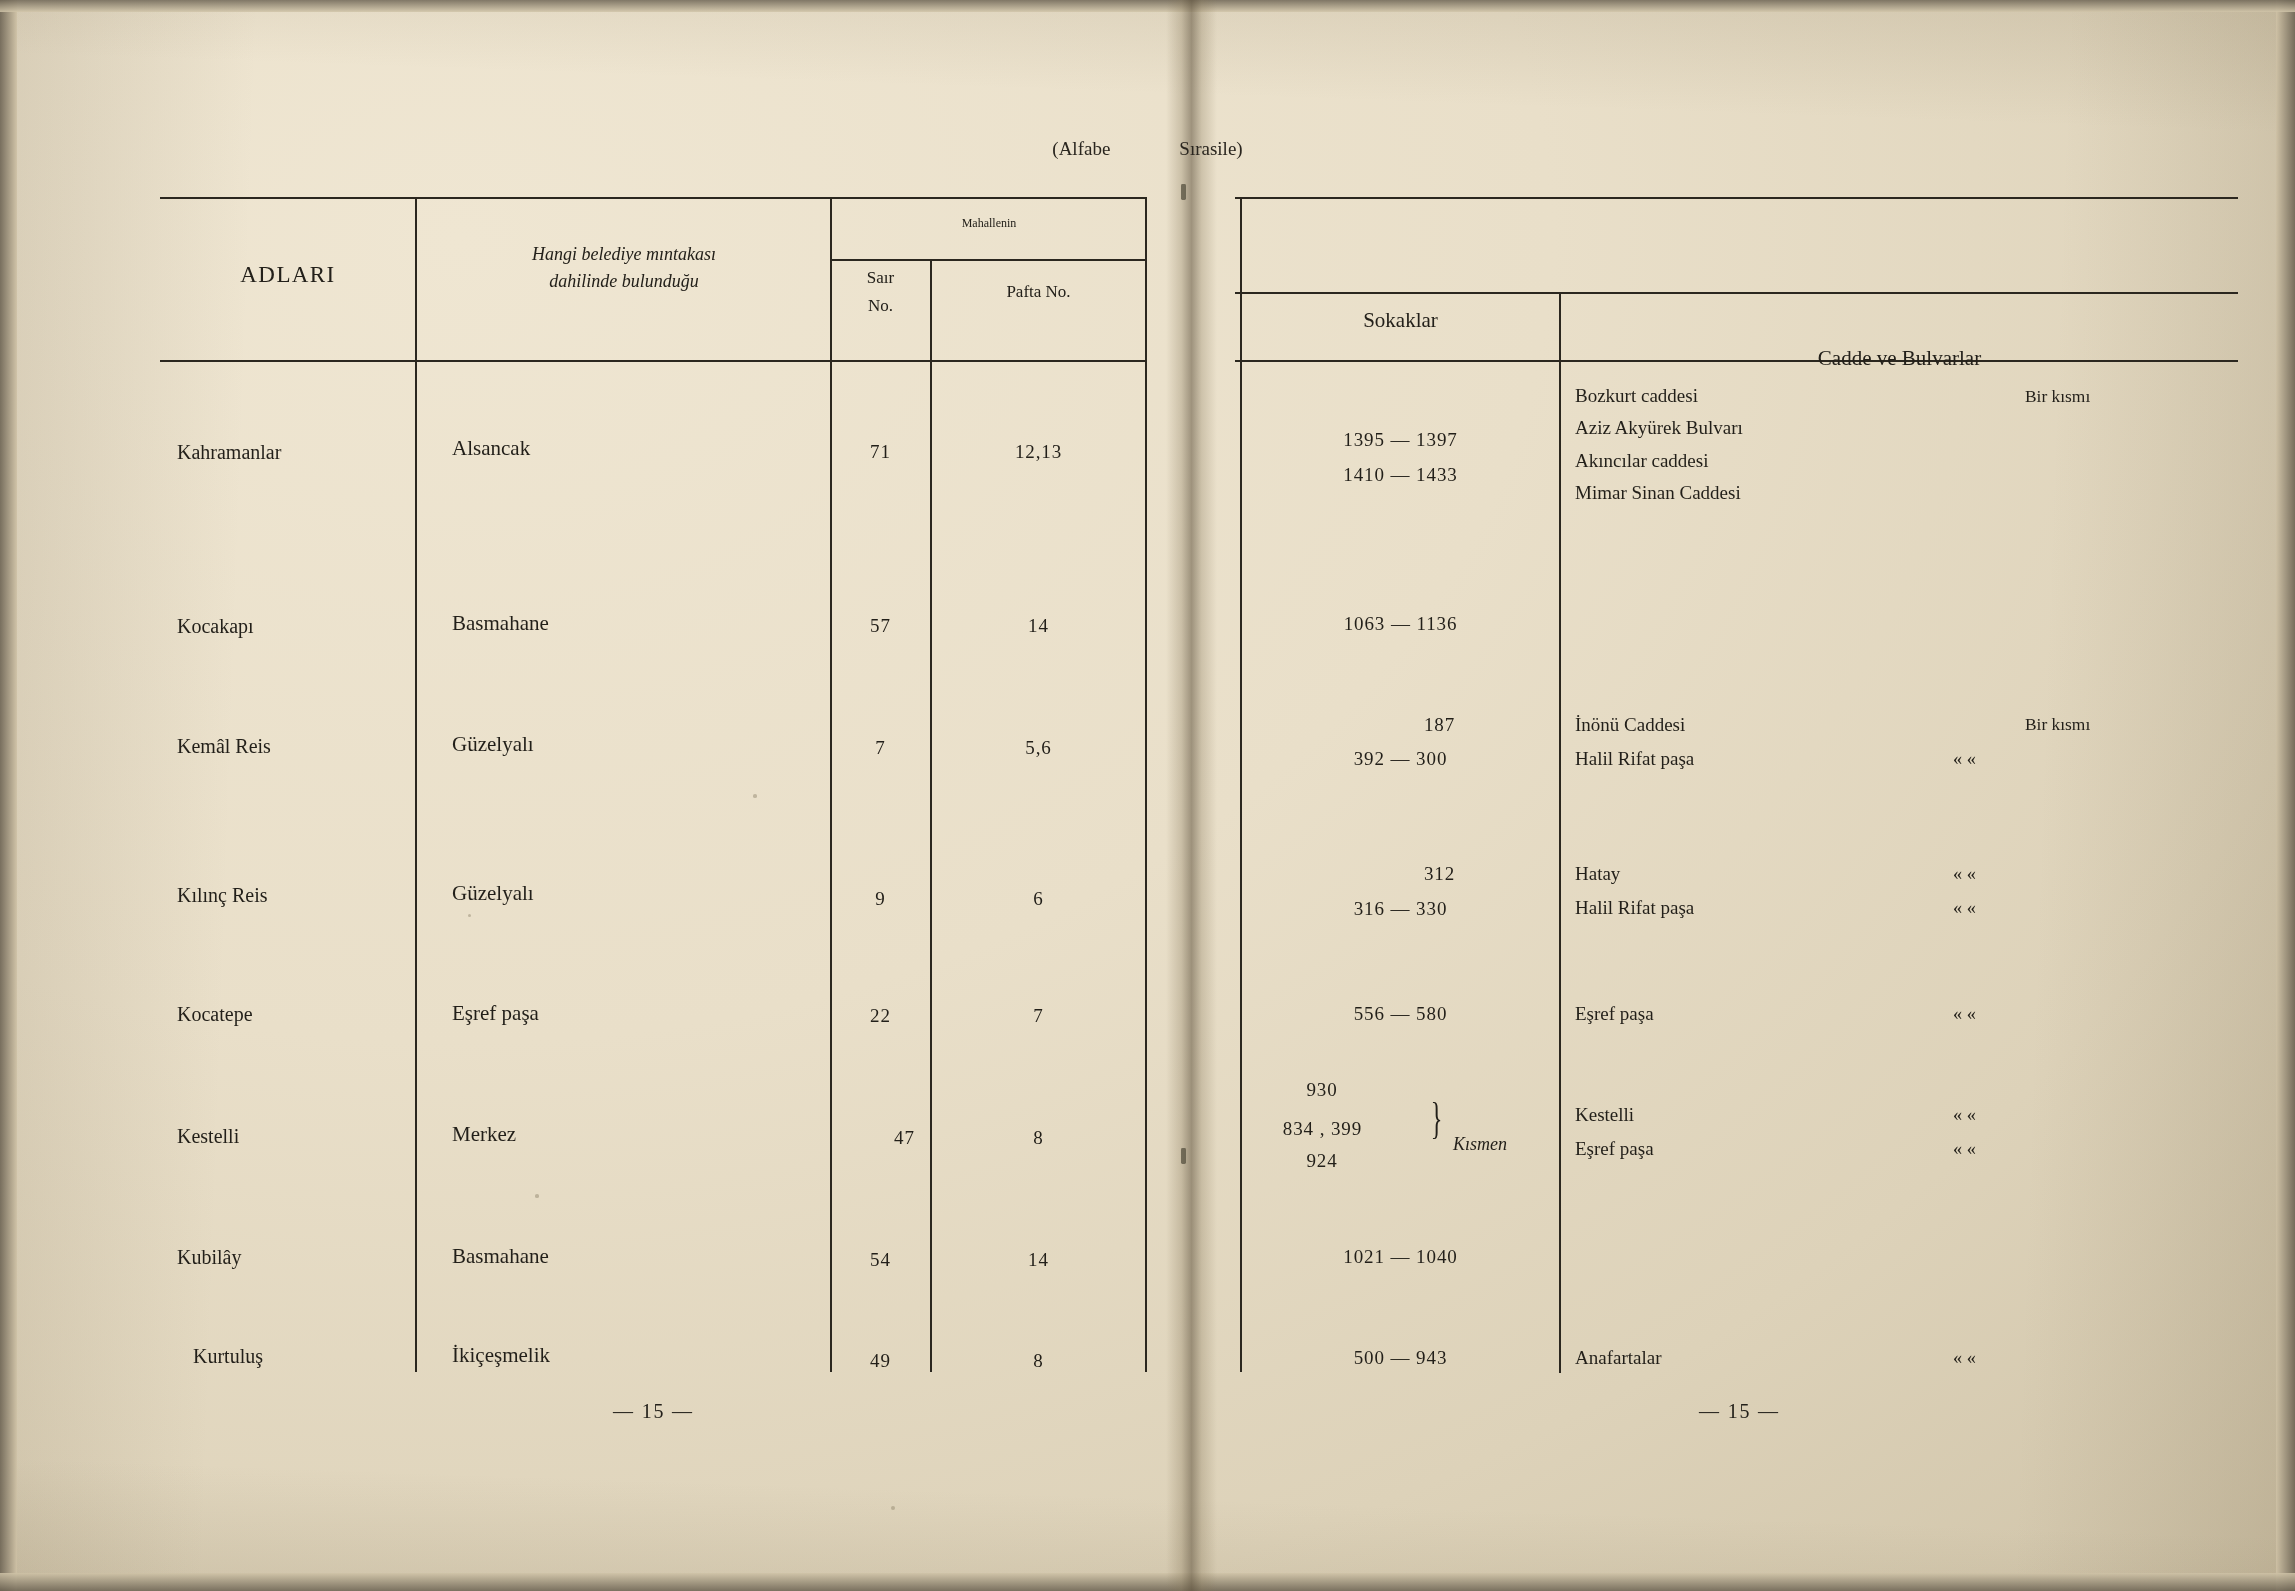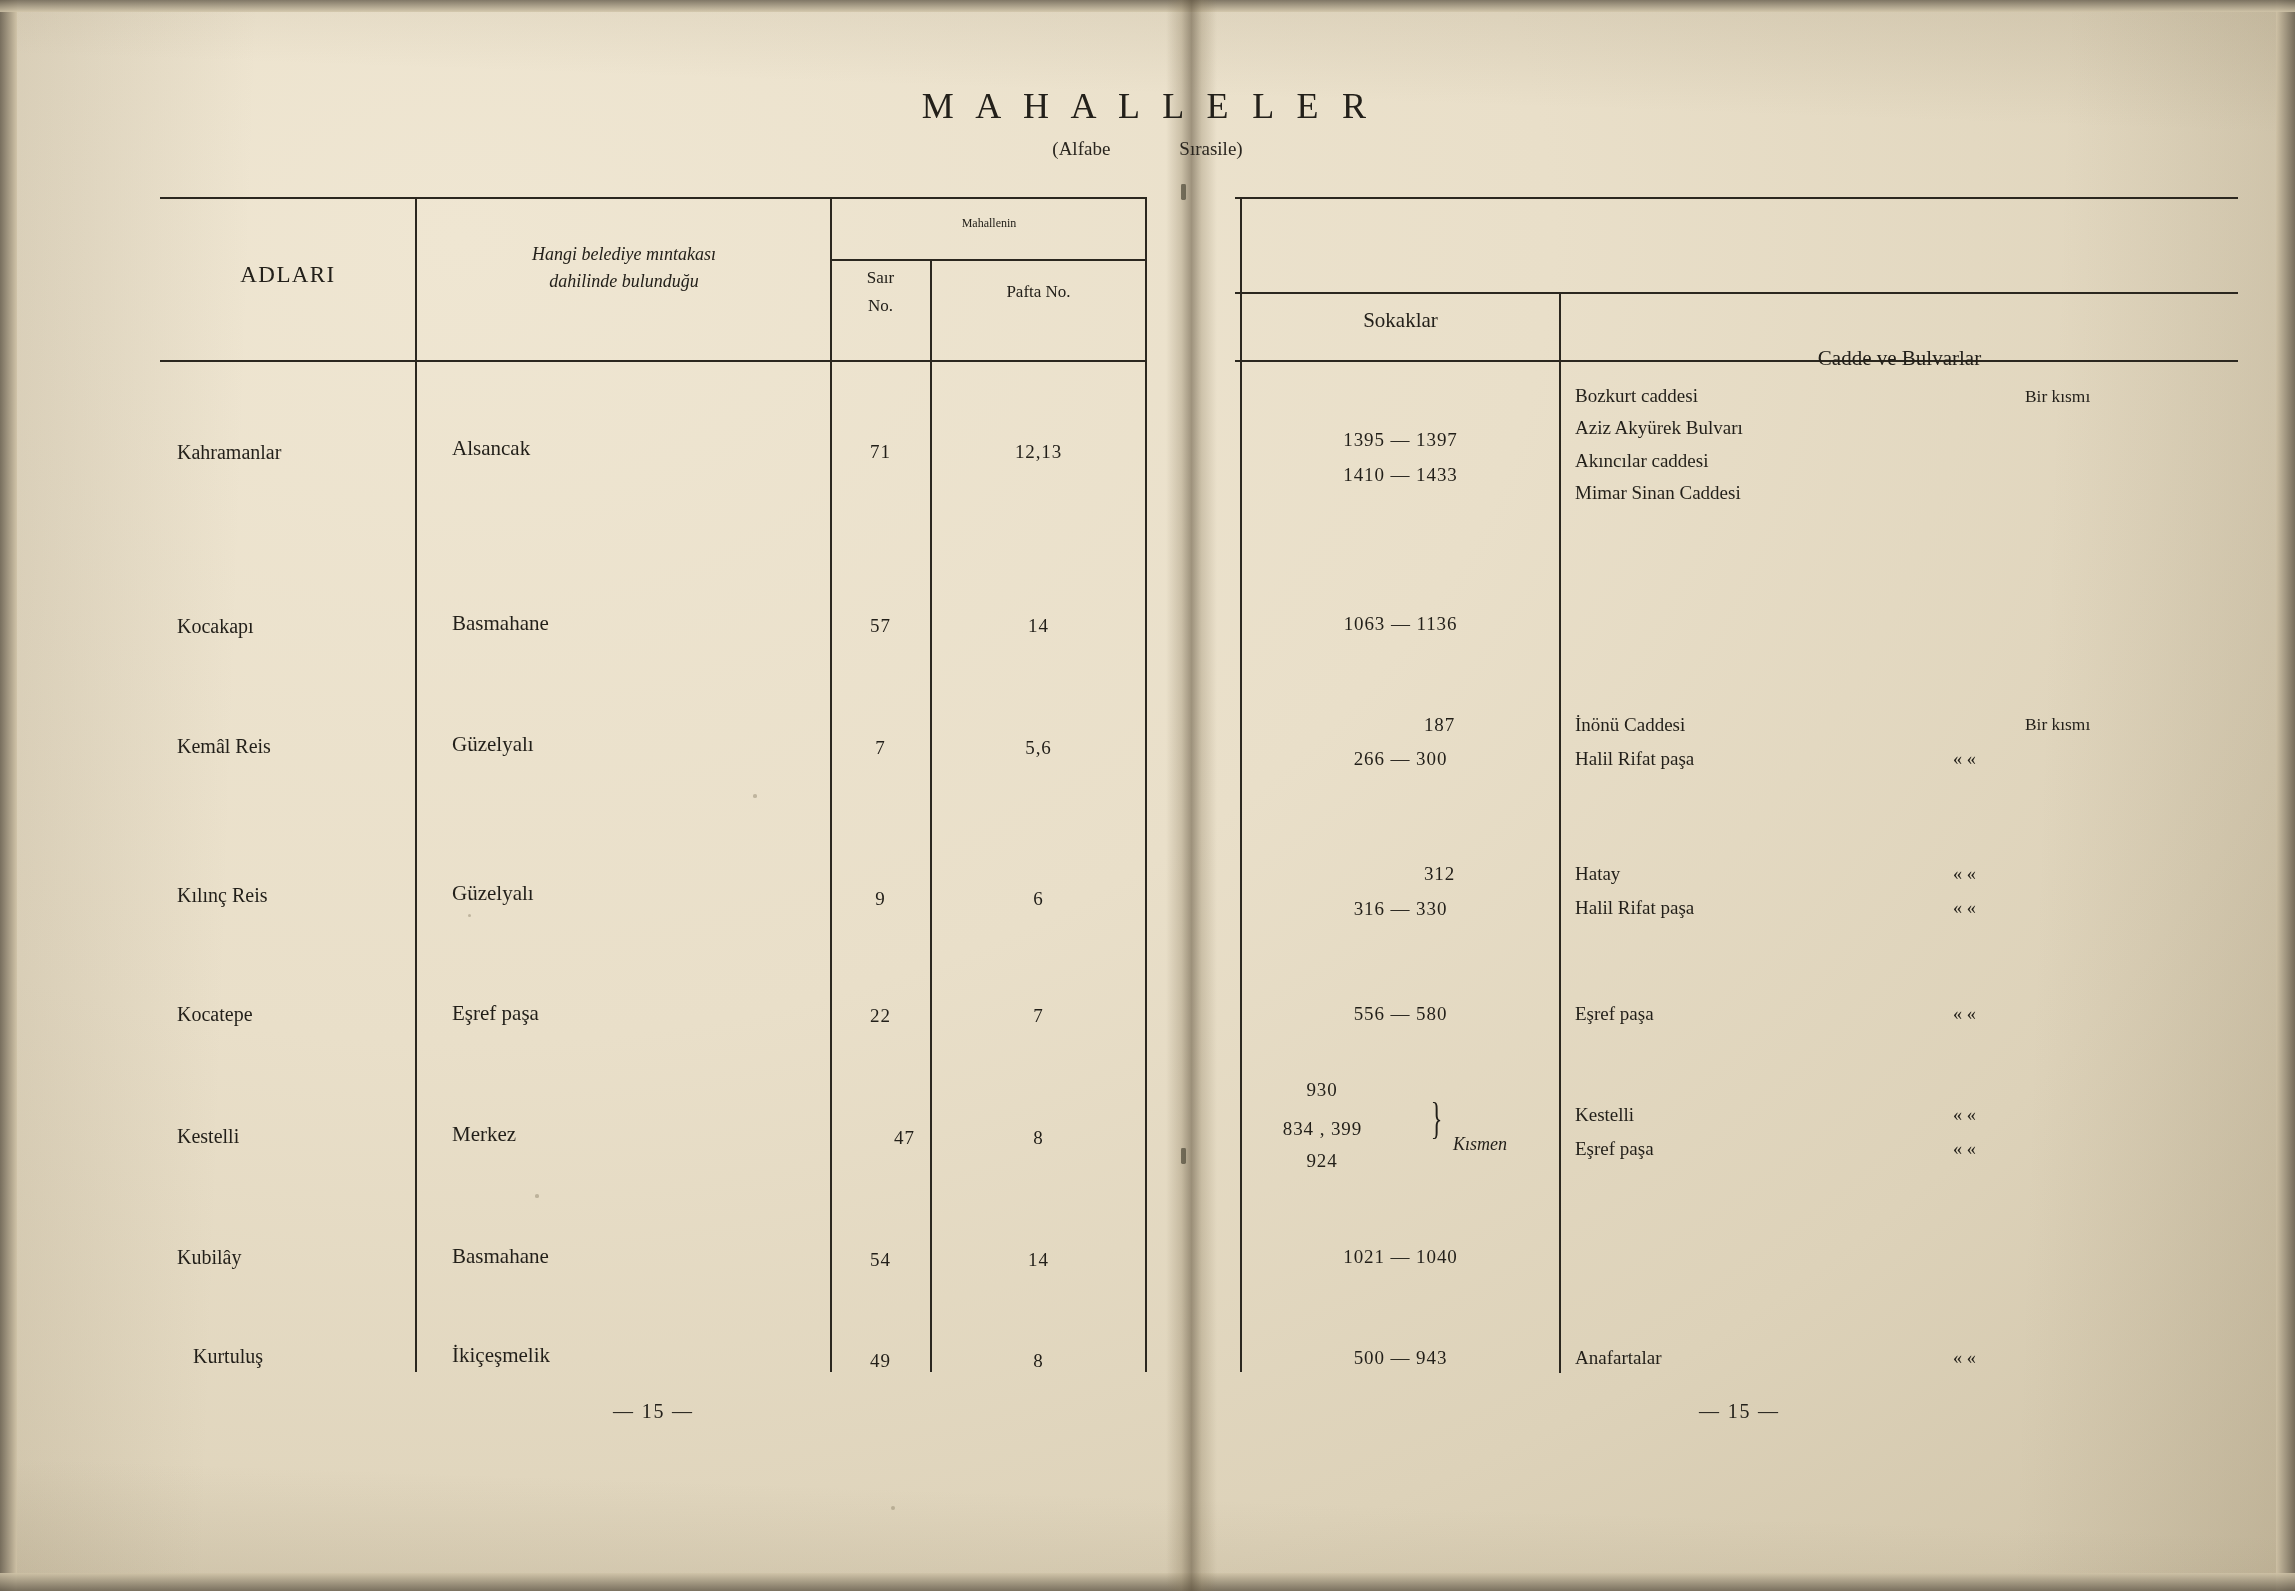--- a/index.html
+++ b/index.html
@@ -145,21 +145,20 @@
   <div class="staple" style="left:1181px; top:184px;"></div>
   <div class="staple" style="left:1181px; top:1148px;"></div>
 
   <div class="speck" style="left:891px; top:1506px; width:4.1px; height:4.1px;"></div>
   <div class="speck" style="left:468px; top:914px; width:3.2px; height:3.2px;"></div>
   <div class="speck" style="left:535px; top:1194px; width:3.7px; height:3.7px;"></div>
   <div class="speck" style="left:753px; top:794px; width:3.7px; height:3.7px;"></div>
 
   <div class="content">
 
-    <div class="title">M A H A L L E L E R</div>
     <div class="subtitle">
       <span class="sub-a">(Alfabe</span><span>Sırasile)</span>
     </div>
 
     <div class="hline" style="left:160px; top:197px; width:987px; height:2.3px;"></div>
 
     <div class="hline" style="left:830px; top:259px; width:317px; height:1.8px;"></div>
 
     <div class="hline" style="left:160px; top:360px; width:987px; height:2.3px;"></div>
 
@@ -203,21 +202,21 @@
     <div class="cell c-belediye" style="left:452px; top:611px;">Basmahane</div>
     <div class="cell c-num" style="left:832px; top:615px; width:97px;">57</div>
     <div class="cell c-num" style="left:932px; top:615px; width:213px;">14</div>
     <div class="cell c-sokak" style="left:1242px; top:613px; width:317px;">1063  —  1136</div>
 
     <div class="cell c-ad" style="left:177px; top:735px;">Kemâl Reis</div>
     <div class="cell c-belediye" style="left:452px; top:732px;">Güzelyalı</div>
     <div class="cell c-num" style="left:832px; top:737px; width:97px;">7</div>
     <div class="cell c-num" style="left:932px; top:737px; width:213px;">5,6</div>
     <div class="cell c-sokak" style="left:1281px; top:714px; width:317px;">187</div>
-    <div class="cell c-sokak" style="left:1242px; top:748px; width:317px;">266  —  300</div>
+    <div class="cell c-sokak" style="left:1242px; top:748px; width:317px;">392  —  300</div>
     <div class="cell c-cadde" style="left:1575px; top:712px;">İnönü            Caddesi</div>
     <div class="cell c-kismi" style="left:2025px; top:714px;">Bir kısmı</div>
     <div class="cell c-cadde" style="left:1575px; top:746px;">Halil Rifat paşa</div>
     <div class="cell quote" style="left:1953px; top:749px;">«            «</div>
 
     <div class="cell c-ad" style="left:177px; top:884px;">Kılınç Reis</div>
     <div class="cell c-belediye" style="left:452px; top:881px;">Güzelyalı</div>
     <div class="cell c-num" style="left:832px; top:888px; width:97px;">9</div>
     <div class="cell c-num" style="left:932px; top:888px; width:213px;">6</div>
     <div class="cell c-sokak" style="left:1281px; top:863px; width:317px;">312</div>

